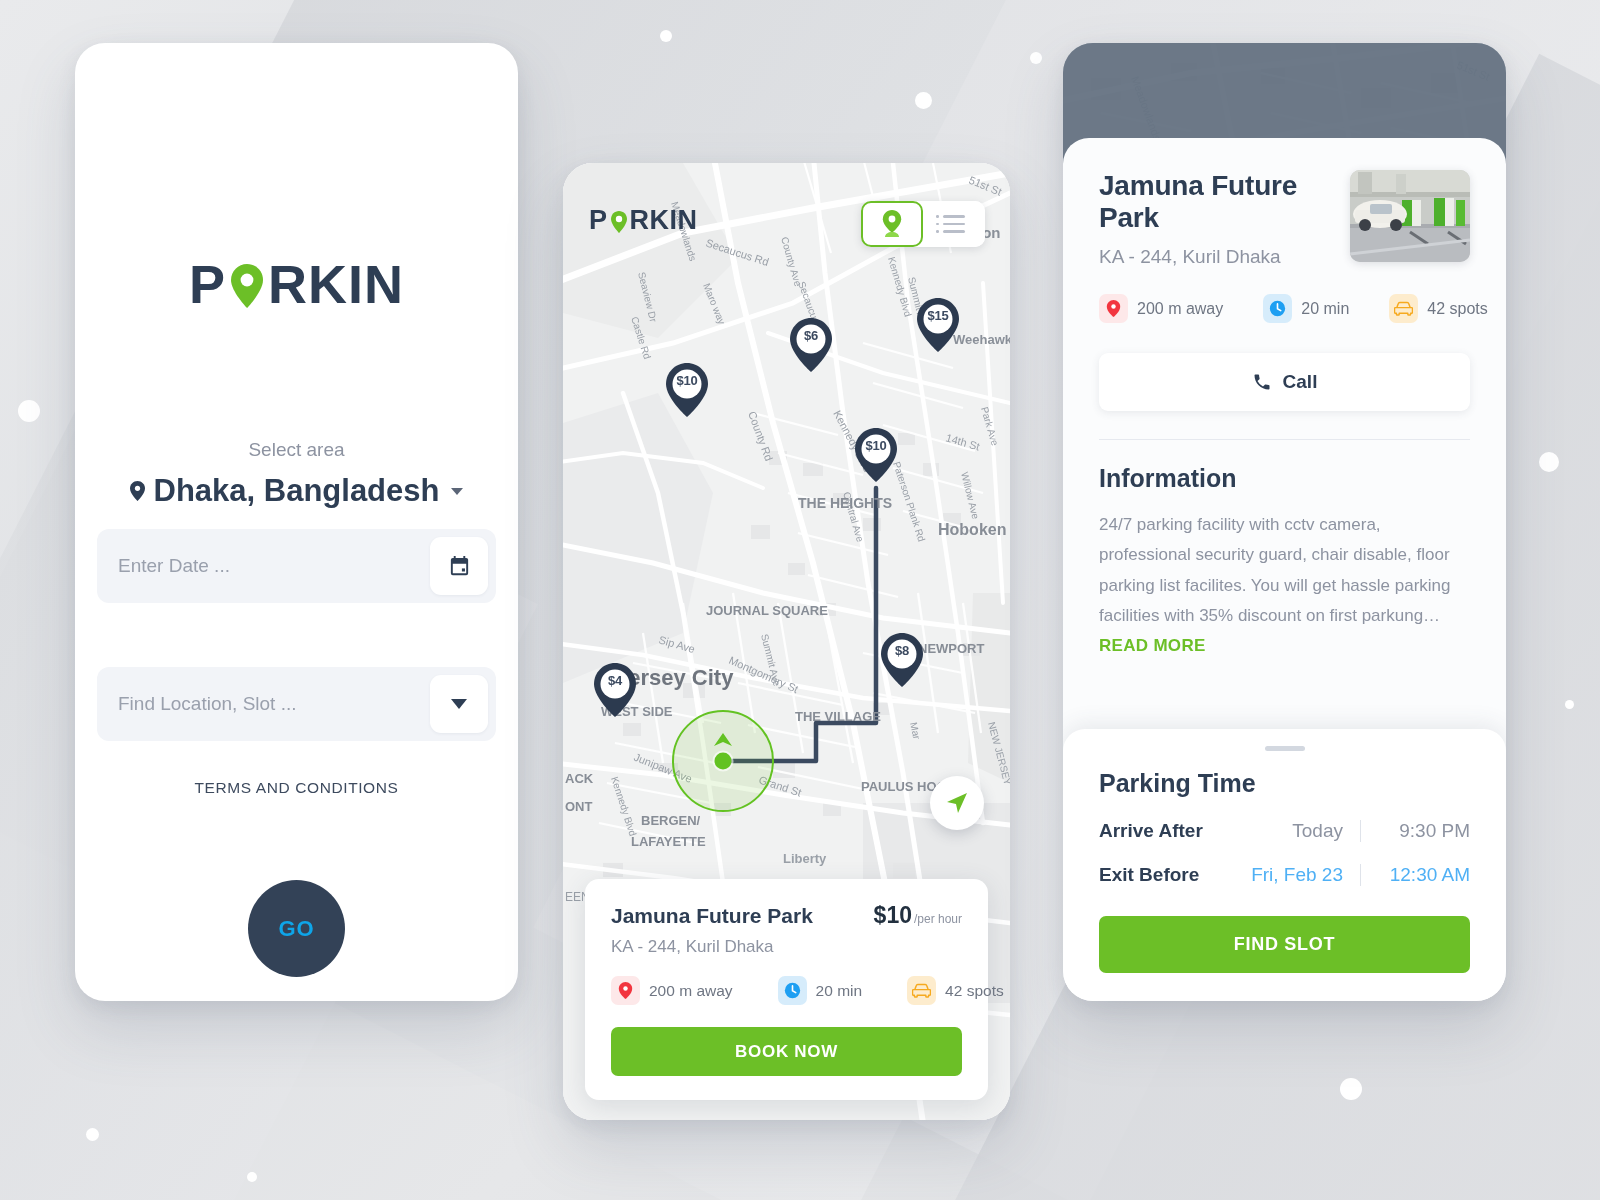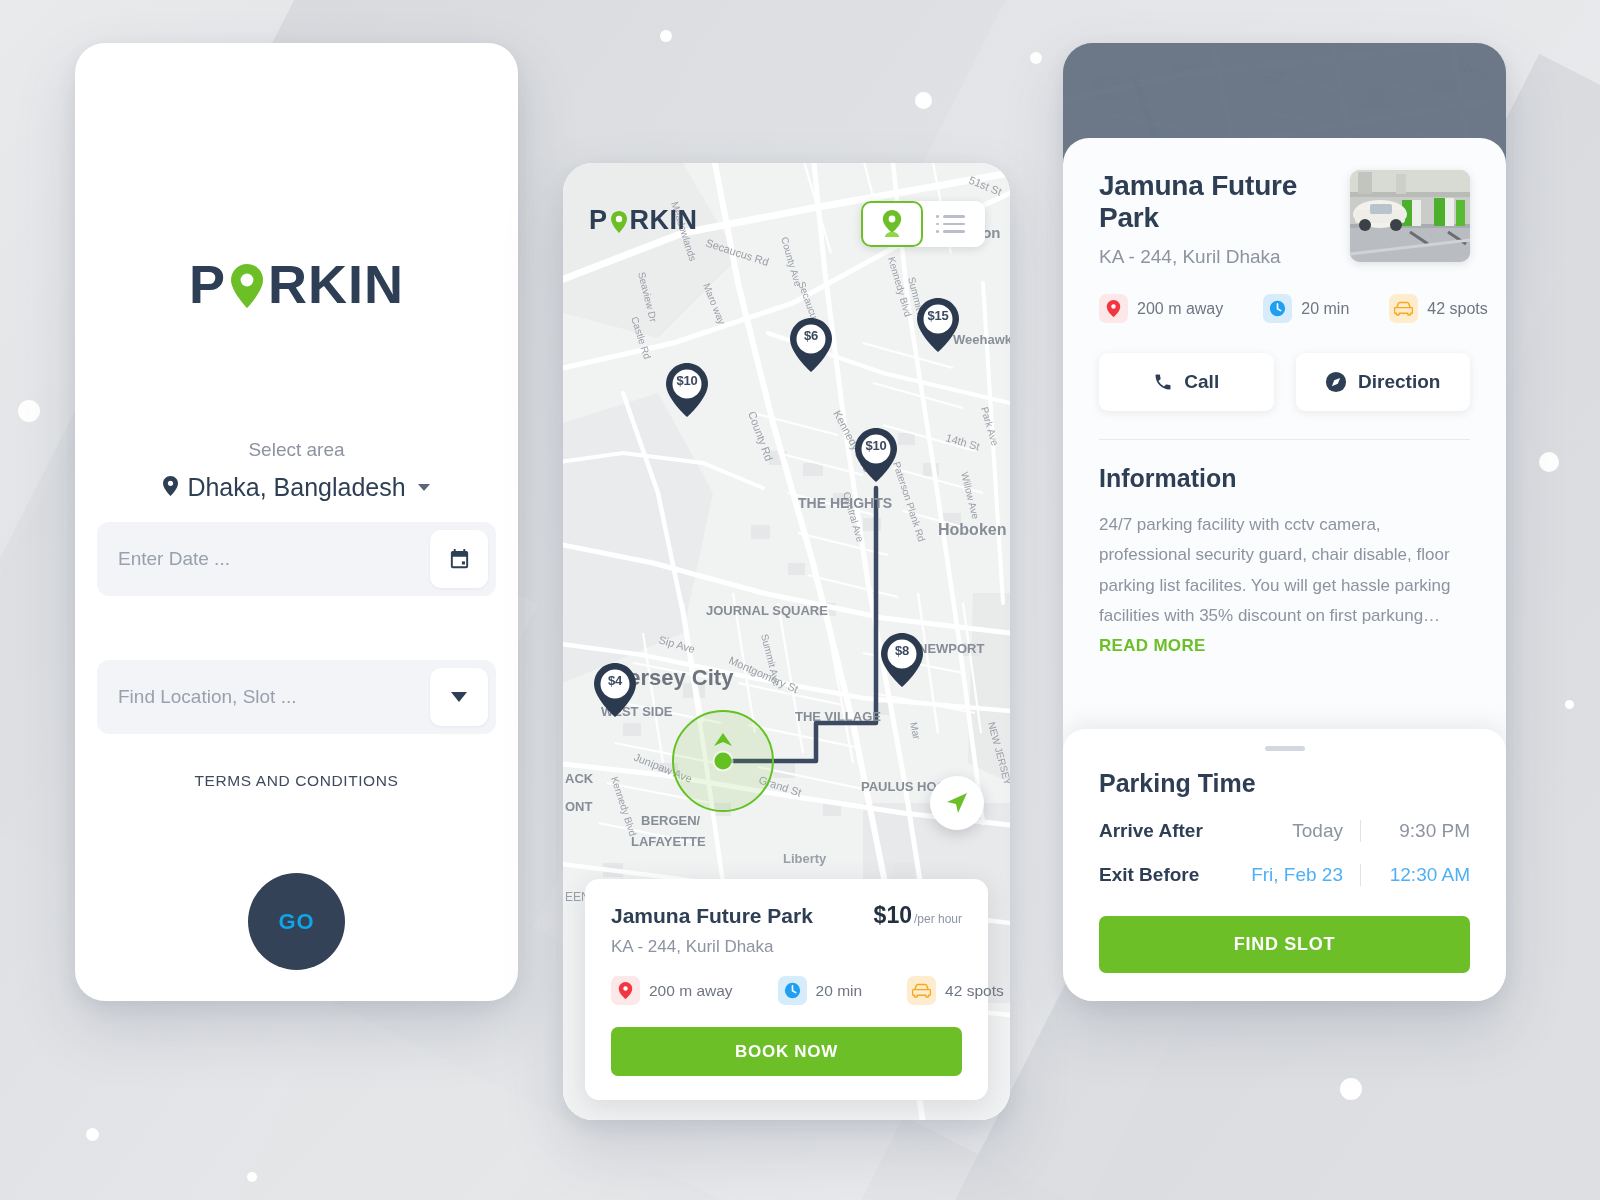--- a/index.html
+++ b/index.html
@@ -88,21 +88,21 @@
 
   #p1-logo { margin-top: 214px; }
 
   .p1-select-label {
     margin-top: 128px;
     font-size: 19px; color: #8d93a1; font-weight: 400;
   }
   .p1-area {
     margin-top: 12px;
     display: flex; align-items: center; gap: 9px;
-    font-size: 25px; font-weight: 400; color: #2e3e54;
+    font-size: 31px; font-weight: 700; color: #2e3e54;
   }
   .p1-area .caret {
     width: 0; height: 0; margin-left: 3px;
     border-left: 6px solid transparent;
     border-right: 6px solid transparent;
     border-top: 7px solid #5b6577;
   }
 
   .p1-field {
     position: relative;
@@ -764,27 +764,20 @@
           </div>
         </div>
 
       <div class="p3-actions">
         <div class="act-btn">
           <svg width="20" height="20" viewBox="0 0 24 24">
             <path d="M6.6 10.8a15 15 0 006.6 6.6l2.2-2.2c.3-.3.7-.4 1-.2 1.2.4 2.4.6 3.6.6.6 0 1 .4 1 1V20c0 .6-.4 1-1 1C10.6 21 3 13.4 3 4c0-.6.4-1 1-1h3.5c.6 0 1 .4 1 1 0 1.3.2 2.5.6 3.6.1.4 0 .8-.2 1l-2.3 2.2z" fill="#2e3e54"></path>
           </svg>
           <span>Call</span>
         </div>
-        <div class="act-btn">
-          <svg width="22" height="22" viewBox="0 0 24 24">
-            <circle cx="12" cy="12" r="11" fill="#2e3e54"></circle>
-            <path d="M16.5 7.5 L10 10 L7.5 16.5 L14 14 Z" fill="#ffffff"></path>
-          </svg>
-          <span>Direction</span>
-        </div>
       </div>
 
       <div class="p3-divider"></div>
 
       <div class="p3-info-title">Information</div>
       <div class="p3-info-body">
         <span>24/7 parking facility with cctv camera, professional security guard, chair disable, floor parking list facilites. You will get hassle parking facilities with 35% discount on first parkung…</span>
         <span class="read-more">READ MORE</span>
       </div>
     </div>

